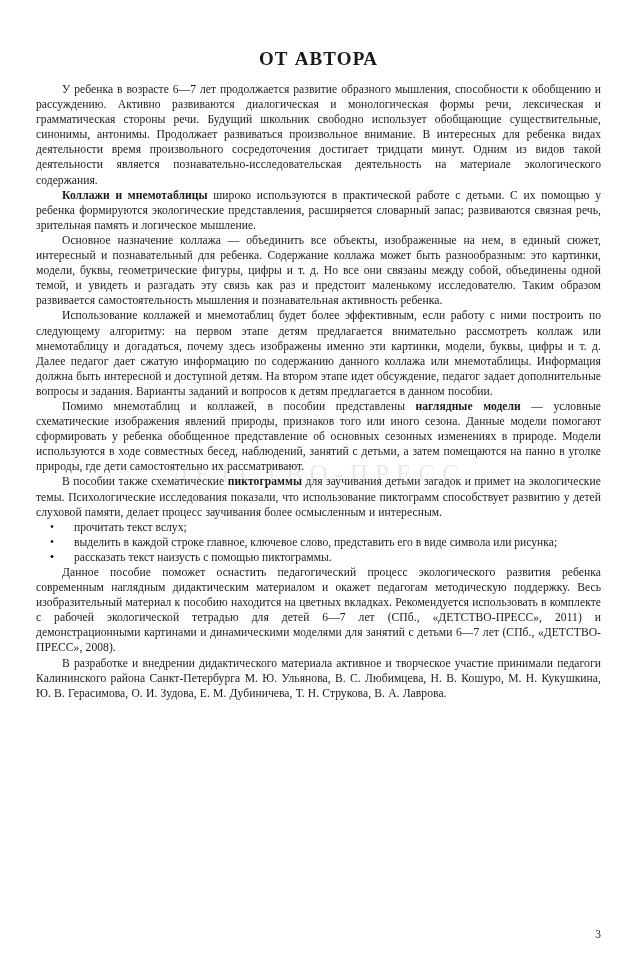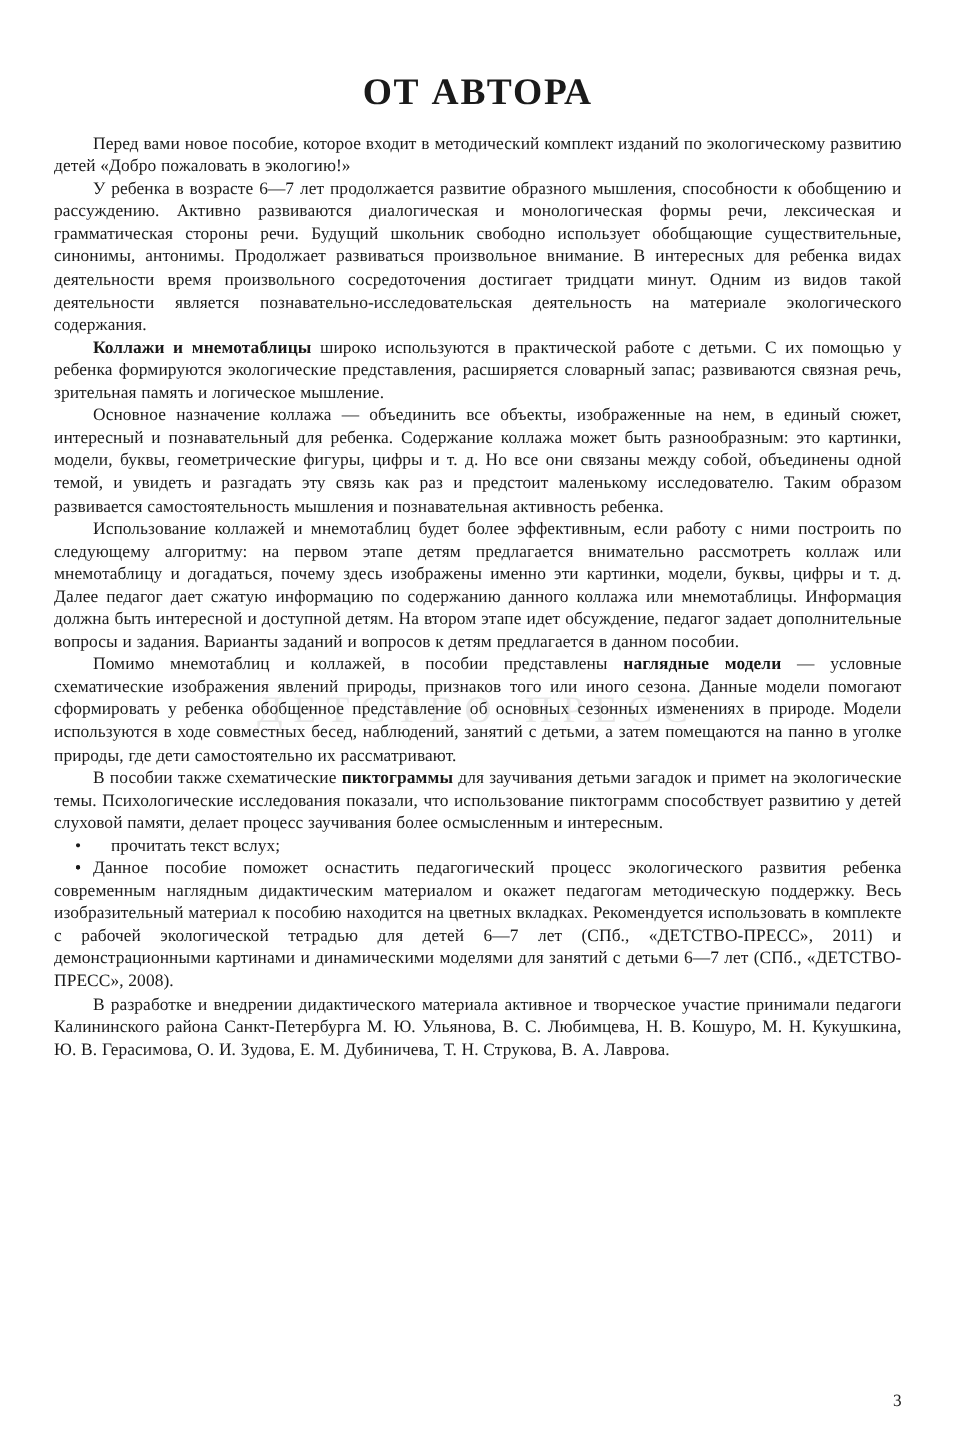--- a/index.html
+++ b/index.html
@@ -17,21 +17,21 @@
   }
   .page {
     position: relative;
     width: 637px;
     height: 960px;
     box-sizing: border-box;
     padding: 42px 36px 24px 36px;
   }
   .doc-title {
     text-align: center;
-    font-size: 25px;
+    font-size: 19px;
     font-weight: bold;
     letter-spacing: 1.2px;
     margin: 6px 0 12px 0;
     font-family: "Liberation Serif", "DejaVu Serif", serif;
   }
   .body-text p {
     margin: 0;
     text-align: justify;
     text-indent: 26px;
     font-size: 11.6px;
@@ -84,44 +84,43 @@
   }
 </style>
 </head>
 <body>
 
 <div class="page">
 
   <div class="doc-title">ОТ АВТОРА</div>
 
   <div class="body-text">
-    <p>Перед вами новое пособие, которое входит в методический комплект изданий по экологическому развитию детей «Добро пожаловать в экологию!»</p>
     <p>У ребенка в возрасте 6—7 лет продолжается развитие образного мышления, способности к обобщению и рассуждению. Активно развиваются диалогическая и монологическая формы речи, лексическая и грамматическая стороны речи. Будущий школьник свободно использует обобщающие существительные, синонимы, антонимы. Продолжает развиваться произвольное внимание. В интересных для ребенка видах деятельности время произвольного сосредоточения достигает тридцати минут. Одним из видов такой деятельности является познавательно-исследовательская деятельность на материале экологического содержания.</p>
 
     <p>
       <b class="bold">Коллажи и мнемотаблицы</b><span> широко используются в практической работе с детьми. С их помощью у ребенка формируются экологические представления, расширяется словарный запас; развиваются связная речь, зрительная память и логическое мышление.</span>
     </p>
 
     <p>Основное назначение коллажа — объединить все объекты, изображенные на нем, в единый сюжет, интересный и познавательный для ребенка. Содержание коллажа может быть разнообразным: это картинки, модели, буквы, геометрические фигуры, цифры и т. д. Но все они связаны между собой, объединены одной темой, и увидеть и разгадать эту связь как раз и предстоит маленькому исследователю. Таким образом развивается самостоятельность мышления и познавательная активность ребенка.</p>
     <p>Использование коллажей и мнемотаблиц будет более эффективным, если работу с ними построить по следующему алгоритму: на первом этапе детям предлагается внимательно рассмотреть коллаж или мнемотаблицу и догадаться, почему здесь изображены именно эти картинки, модели, буквы, цифры и т. д. Далее педагог дает сжатую информацию по содержанию данного коллажа или мнемотаблицы. Информация должна быть интересной и доступной детям. На втором этапе идет обсуждение, педагог задает дополнительные вопросы и задания. Варианты заданий и вопросов к детям предлагается в данном пособии.</p>
 
     <p>
       <span>Помимо мнемотаблиц и коллажей, в пособии представлены </span><b class="bold">наглядные модели</b><span> — условные схематические изображения явлений природы, признаков того или иного сезона. Данные модели помогают сформировать у ребенка обобщенное представление об основных сезонных изменениях в природе. Модели используются в ходе совместных бесед, наблюдений, занятий с детьми, а затем помещаются на панно в уголке природы, где дети самостоятельно их рассматривают.</span>
     </p>
 
     <p>
       <span>В пособии также схематические </span><b class="bold">пиктограммы</b><span> для заучивания детьми загадок и примет на экологические темы. Психологические исследования показали, что использование пиктограмм способствует развитию у детей слуховой памяти, делает процесс заучивания более осмысленным и интересным.</span>
     </p>
 
 
     <ul class="bullets">
       <li><span class="dot">•</span><span>прочитать текст вслух;</span></li>
+      <li><span class="dot">•</span><span>выделить в каждой строке главное, ключевое слово, представить его в виде символа или рисунка;</span></li>
       <li><span class="dot">•</span></li>
-      <li><span class="dot">•</span></li>
-      <li><span class="dot">•</span></li>
+      <li><span class="dot">•</span><span>рассказать текст наизусть с помощью пиктограммы.</span></li>
     </ul>
 
     <p>Данное пособие поможет оснастить педагогический процесс экологического развития ребенка современным наглядным дидактическим материалом и окажет педагогам методическую поддержку. Весь изобразительный материал к пособию находится на цветных вкладках. Рекомендуется использовать в комплекте с рабочей экологической тетрадью для детей 6—7 лет (СПб., «ДЕТСТВО-ПРЕСС», 2011) и демонстрационными картинами и динамическими моделями для занятий с детьми 6—7 лет (СПб., «ДЕТСТВО-ПРЕСС», 2008).</p>
     <p>В разработке и внедрении дидактического материала активное и творческое участие принимали педагоги Калининского района Санкт-Петербурга М. Ю. Ульянова, В. С. Любимцева, Н. В. Кошуро, М. Н. Кукушкина, Ю. В. Герасимова, О. И. Зудова, Е. М. Дубиничева, Т. Н. Струкова, В. А. Лаврова.</p>
   </div>
 
   <div class="watermark">ДЕТСТВО-ПРЕСС</div>
 
   <div class="page-number">3</div>
 </div>

